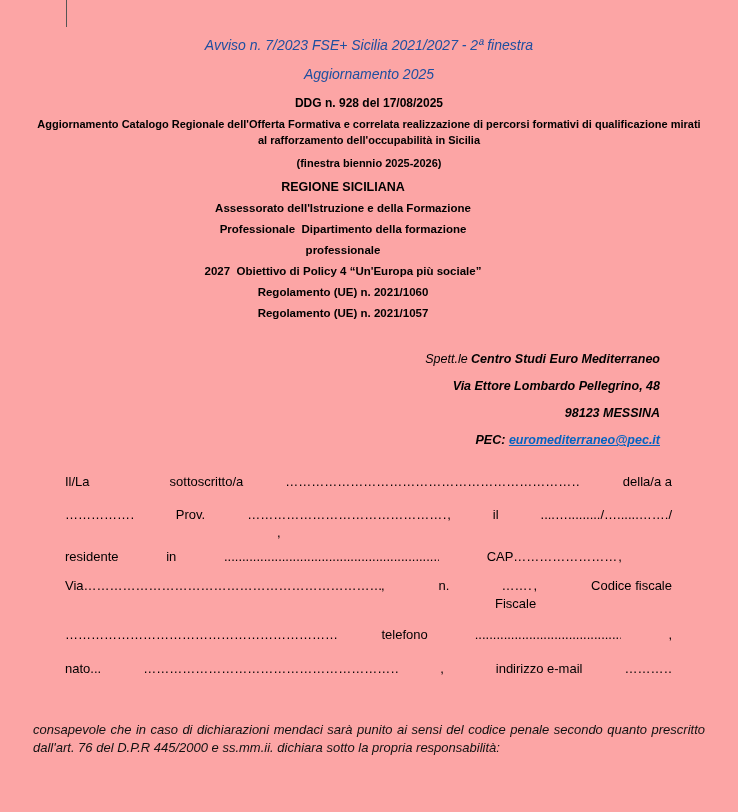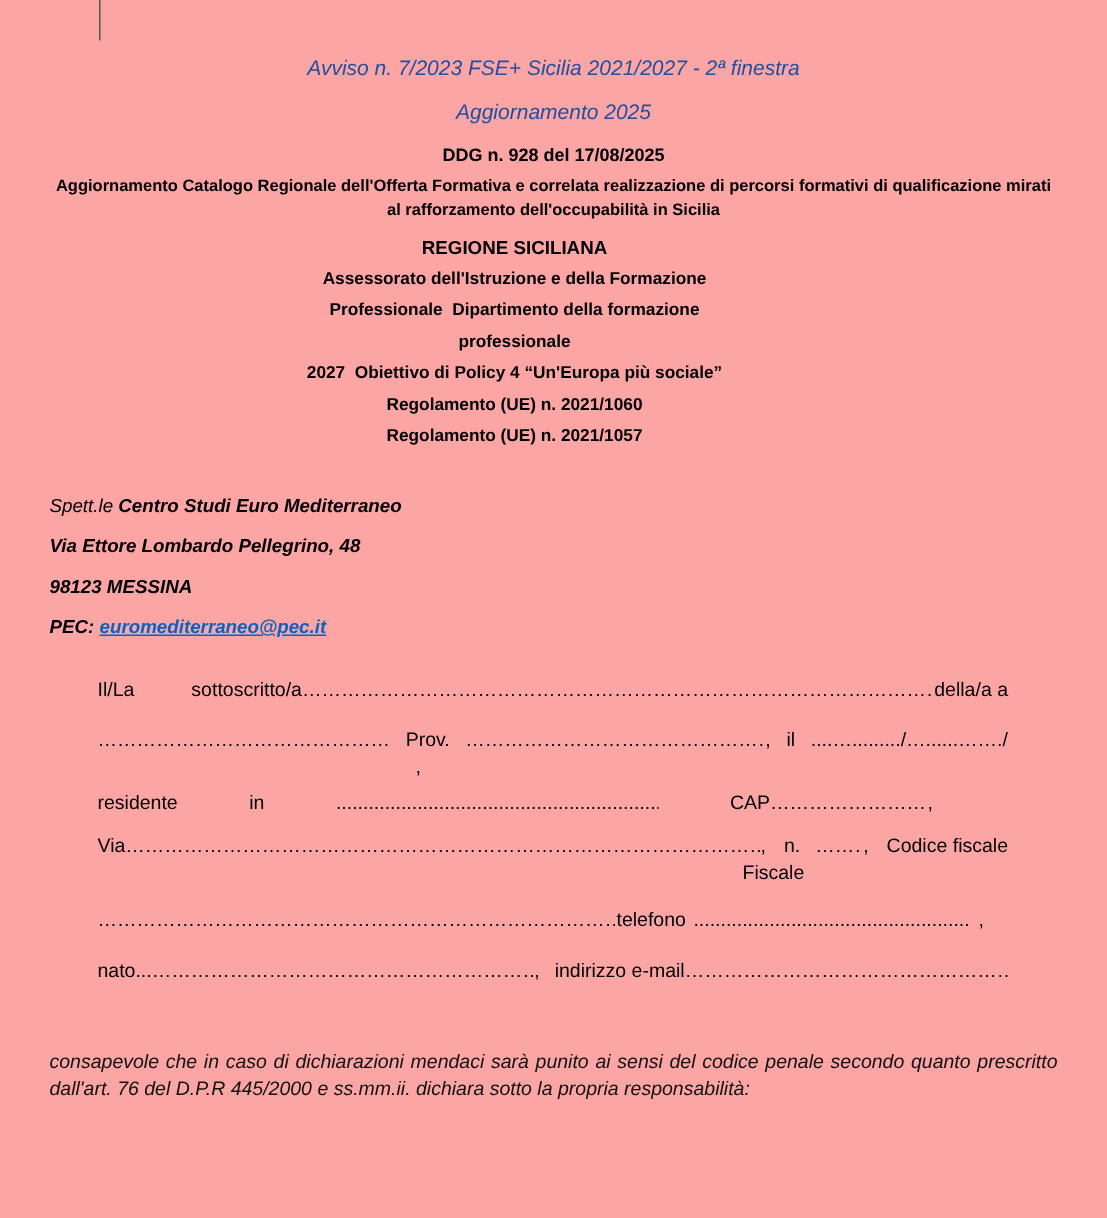--- a/index.html
+++ b/index.html
@@ -18,27 +18,27 @@
   .blue-title { color:#1f4fa0; font-style:italic; font-size:14px; line-height:18px; text-align:center; font-weight:500; }
   .t2 { margin-top:11px; }
   .ddg { margin-top:13px; font-weight:bold; font-size:12px; line-height:14px; text-align:center; color:#000; }
   .subject { margin-top:6px; font-weight:bold; font-size:11px; line-height:16px; text-align:center; color:#000; }
   .window-line { margin-top:8px; font-weight:bold; font-size:11px; line-height:14px; text-align:center; color:#000; }
 
   .org-block { width:620px; margin-top:7px; text-align:center; }
   .org { font-weight:bold; font-size:11.5px; line-height:21px; color:#000; }
   .org.big { font-size:12.5px; }
 
-  .recipient { margin-top:22px; margin-right:45px; text-align:left;
+  .recipient { margin-top:22px; margin-right:45px; text-align:right;
                font-style:italic; font-weight:bold; font-size:12.5px; line-height:27px; color:#000; }
   .salut { font-weight:normal; }
   .pec-link { color:#0563c1; text-decoration:underline; cursor:pointer; font-weight:bold; font-style:italic; }
 
   .form { margin-top:20px; margin-left:32px; font-size:13px; color:#000; }
-  .f-row { display:flex; align-items:baseline; width:607px; line-height:16px; }
+  .f-row { display:flex; align-items:baseline; width:607px; line-height:16px;gap:42px; }
   .jst { justify-content:space-between; }
   .leader { overflow:hidden; white-space:nowrap; display:block; }
   .lfill { flex:1 1 0; min-width:0; }
   .w195 { width:195px; } .w200 { width:200px; } .w215 { width:215px; }
   .w105 { width:105px; } .w345 { width:345px; } .w185 { width:185px; } .w255 { width:255px; } .w32 { width:32px; }
   .grp { display:flex; align-items:baseline; }
   .grp-fill { display:flex; align-items:flex-start; flex:1 1 0; min-width:0; }
   .row1 .lbl-illa { margin-right:38px; }
   .row2 { margin-top:17px; }
   .row2b { margin-top:2px; margin-left:212px; line-height:15px; }
@@ -56,20 +56,21 @@
 </head>
 <body>
 
 <div class="page">
   <div class="stray-mark"></div>
 
   <div class="blue-title">Avviso n. 7/2023 FSE+ Sicilia 2021/2027 - 2ª finestra</div>
   <div class="blue-title t2">Aggiornamento 2025</div>
   <div class="ddg">DDG n. 928 del 17/08/2025</div>
   <div class="subject">Aggiornamento Catalogo Regionale dell'Offerta Formativa e correlata realizzazione di percorsi formativi di qualificazione mirati al rafforzamento dell'occupabilità in Sicilia</div>
+  <div class="window-line">(finestra biennio 2025-2026)</div>
 
   <div class="org-block">
     <div class="org big">REGIONE SICILIANA</div>
     <div class="org">Assessorato dell'Istruzione e della Formazione</div>
     <div class="org">Professionale &nbsp;Dipartimento della formazione</div>
     <div class="org">professionale</div>
     <div class="org">2027 &nbsp;Obiettivo di Policy 4 “Un'Europa più sociale”</div>
     <div class="org">Regolamento (UE) n. 2021/1060</div>
     <div class="org">Regolamento (UE) n. 2021/1057</div>
   </div>

